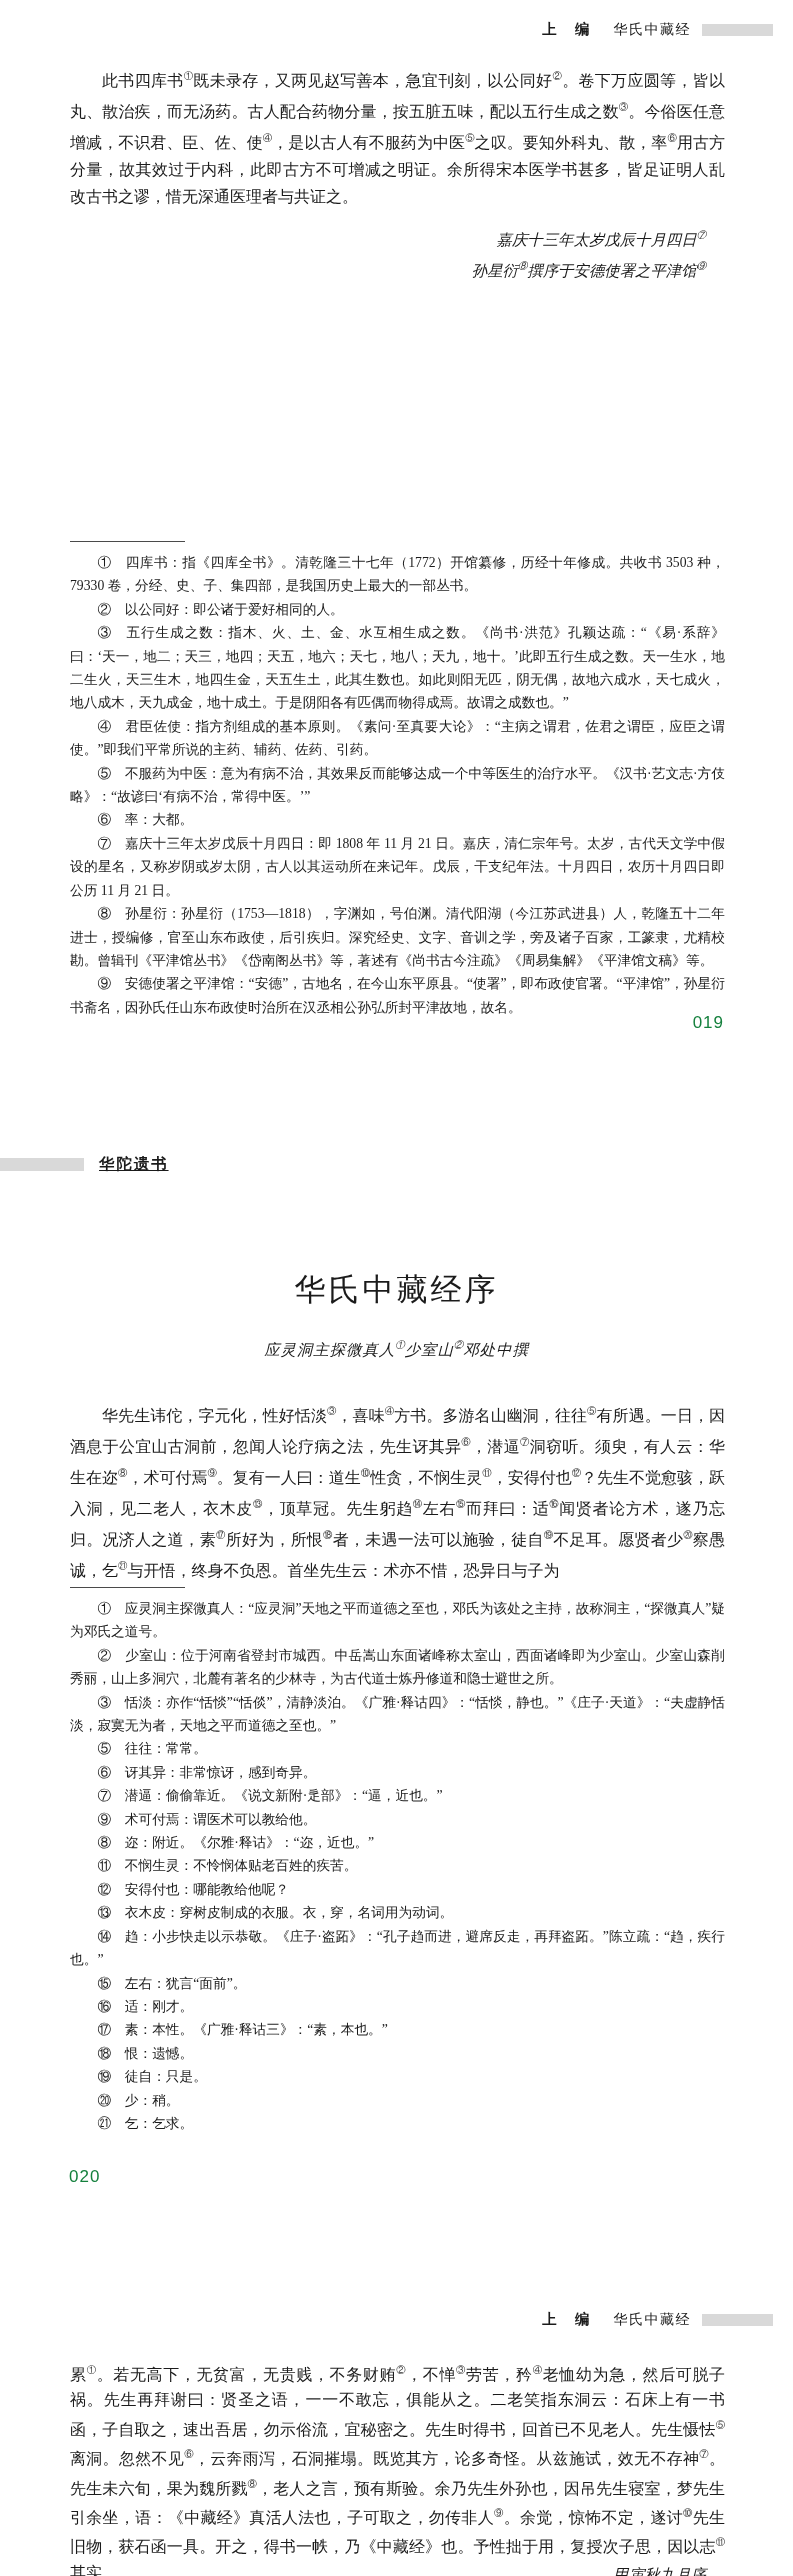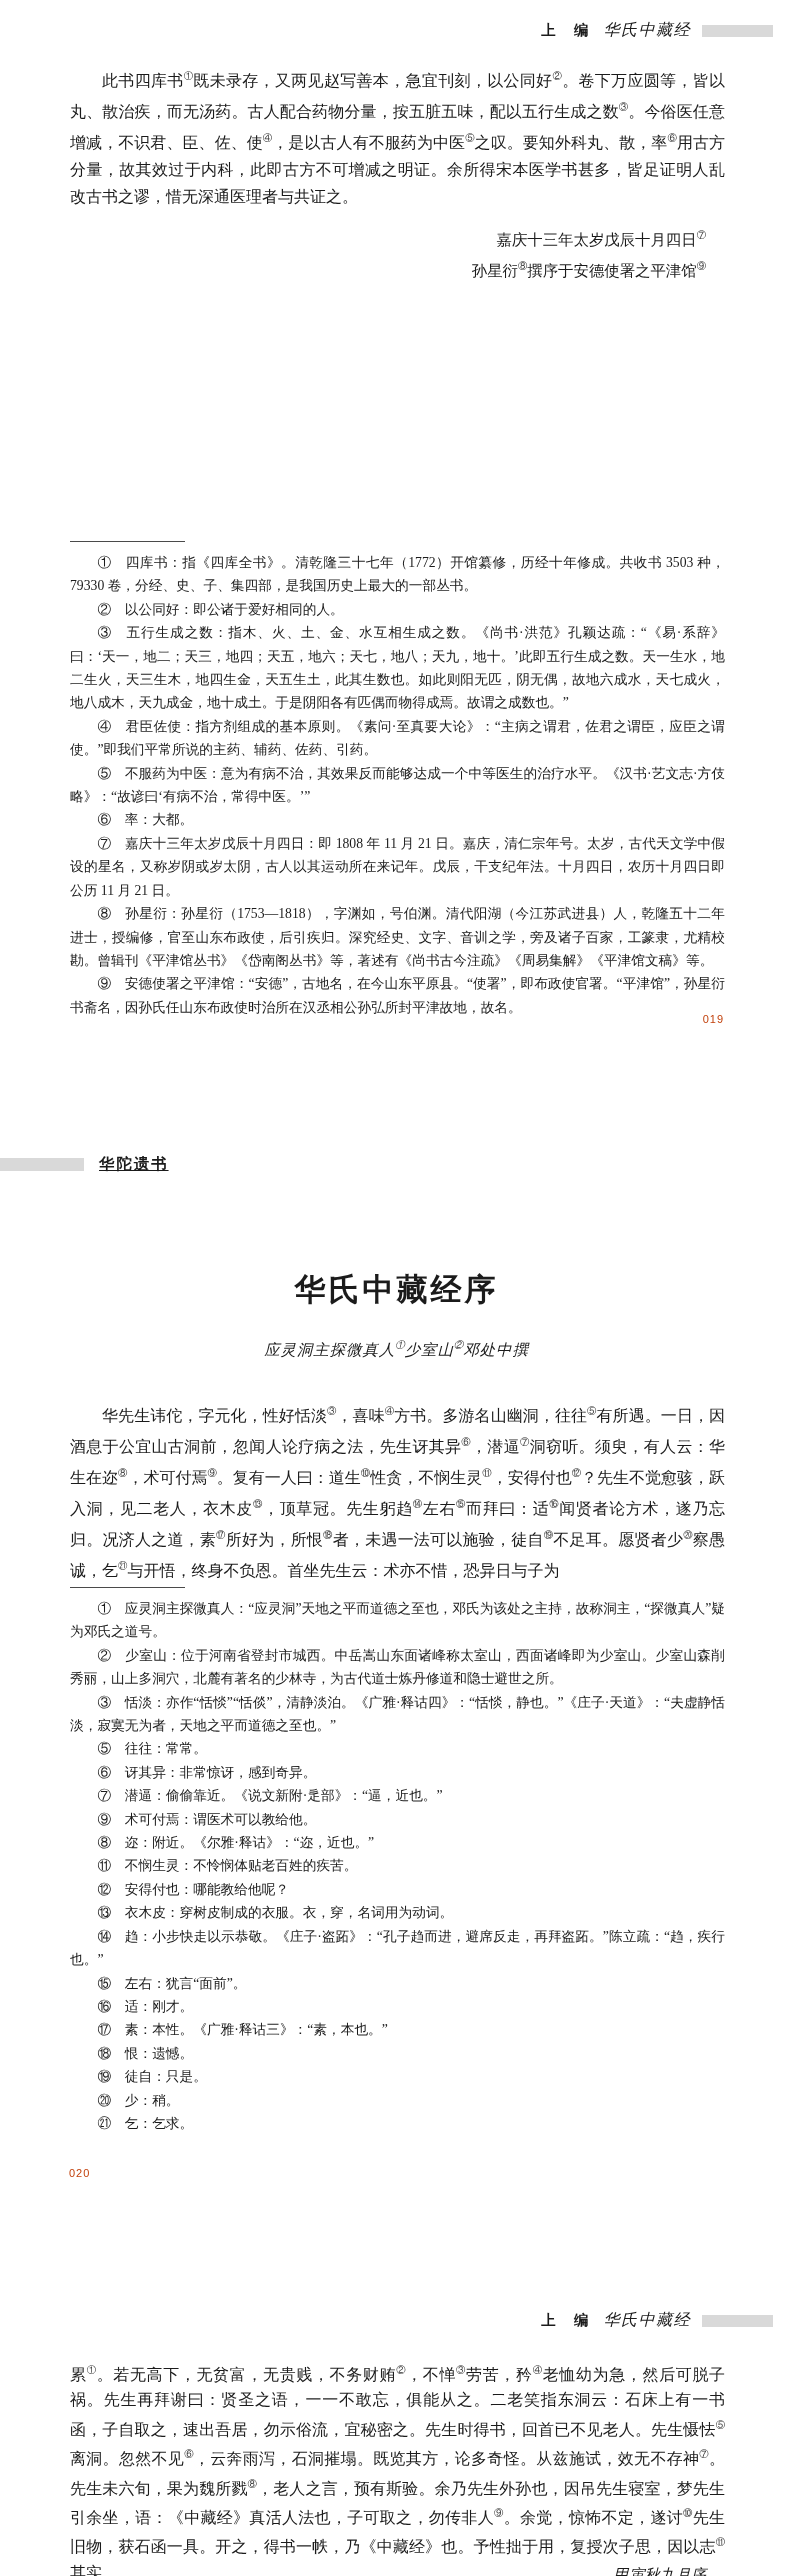--- a/index.html
+++ b/index.html
@@ -2,42 +2,42 @@
 <html lang="zh"><head>
 <meta charset="utf-8">
 <style>
   html,body{margin:0;padding:0;background:#ffffff;}
   .sheet{position:relative;width:793px;height:2576px;margin:0 auto;background:#fff;overflow:hidden;
          font-family:"Liberation Serif","DejaVu Serif",serif;color:#1b1b1b;}
   
   .hdr{position:absolute;display:flex;align-items:center;white-space:nowrap;}
   .hdr-right{right:20px;}
   .hdr .t1{font-weight:bold;font-size:14.4px;letter-spacing:2px;}
-  .hdr .t2{font-size:16px;margin-left:13px;letter-spacing:1.5px;font-style:italic;}
+  .hdr .t2{font-size:14px;margin-left:22px;letter-spacing:1.5px;}
   .accent-bar{width:71px;height:12px;background:#d9d9d9;margin-left:11px;}
   .hdr-left{left:0;}
   .accent-bar-left{width:84px;height:13px;background:#d9d9d9;margin-right:15px;}
   .hdr-left .t1{font-size:15.4px;}
   
   .body-text{position:absolute;left:70px;right:68px;text-align:justify;text-align-last:left;
              font-size:16px;line-height:27px;text-indent:2em;}
   .no-indent{text-indent:0;}
   sup.s{font-size:9.4px;vertical-align:7px;color:#333;letter-spacing:0;}
   
-  .sig{position:absolute;right:87px;text-align:right;font-size:15.4px;line-height:27px;}
+  .sig{position:absolute;right:87px;text-align:right;font-style:italic;font-size:15.4px;line-height:27px;}
   .byline{position:absolute;left:0;right:0;text-align:center;font-style:italic;font-size:15.4px;letter-spacing:1px;}
   .partial-sig{position:absolute;right:87px;font-style:italic;font-size:15.4px;}
   
-  .title{position:absolute;left:0;right:0;text-align:center;font-size:31px;font-weight:bold;letter-spacing:3px;}
+  .title{position:absolute;left:0;right:0;text-align:center;font-size:31px;font-weight:normal;letter-spacing:3px;}
   
   .sep{position:absolute;left:70px;width:115px;border-top:1.5px solid #4a4a4a;}
   .fns{position:absolute;left:70px;right:68px;font-size:13.7px;line-height:23.4px;}
   .fns p{margin:0;text-indent:2em;text-align:justify;text-align-last:left;}
   
-  .pagenum{position:absolute;font-size:11px;color:#c2410c;letter-spacing:1px;
+  .pagenum{position:absolute;font-size:17px;color:#15803d;letter-spacing:1px;
            font-family:"Liberation Sans","DejaVu Sans",sans-serif;}
 </style>
 </head>
 <body>
 
 <div class="sheet">
 
   <div class="hdr hdr-right" style="top:20px;">
     <span class="t1">上　编</span>
     <span class="t2">华氏中藏经</span>

